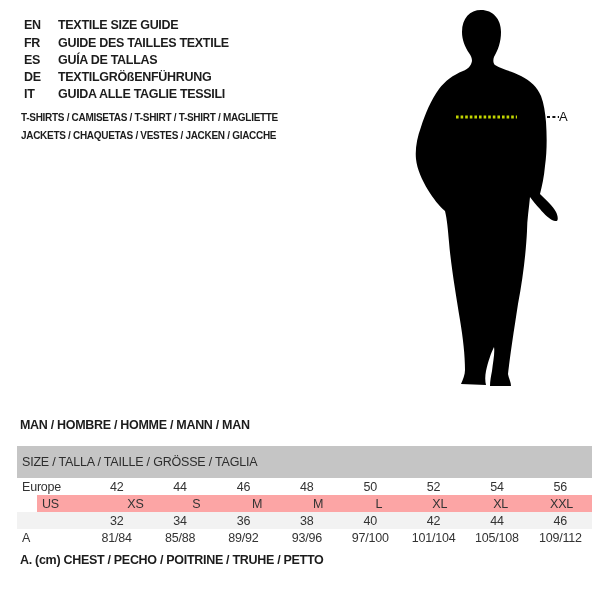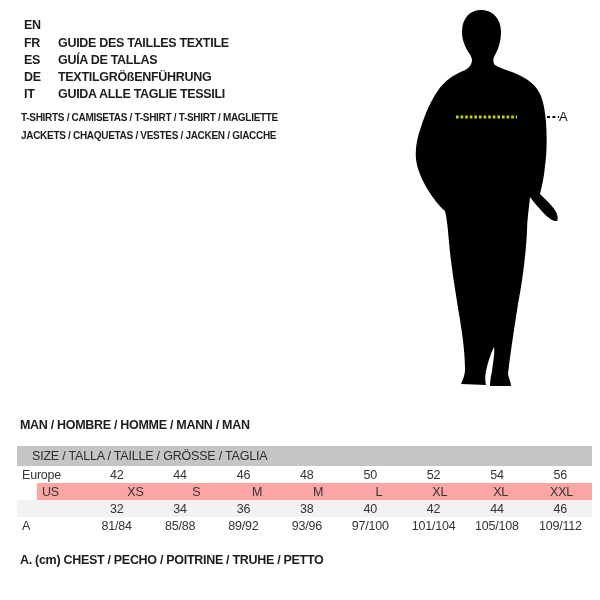--- a/index.html
+++ b/index.html
@@ -14,35 +14,36 @@
   .lang-code{width:34px;}
   
   .categories{position:absolute;left:21px;top:109px;font-weight:bold;font-size:10px;letter-spacing:-0.3px;line-height:18px;}
   
   .figure-svg{position:absolute;left:400px;top:0;width:200px;height:400px;}
   .measure-label{position:absolute;left:559px;top:109px;font-size:13px;line-height:16px;color:#111;}
   
   .man-heading{position:absolute;left:20px;top:418px;font-weight:bold;font-size:12.5px;letter-spacing:-0.3px;}
   
   .size-table{position:absolute;left:17px;top:446px;width:575px;font-size:12.5px;letter-spacing:-0.2px;color:#333;}
-  .t-header{height:20px;background:#c5c5c5;display:flex;align-items:center;padding-left:15px;color:#2d2d2d;}
+  .t-header{height:32px;background:#c5c5c5;display:flex;align-items:center;padding-left:5px;color:#2d2d2d;}
   .t-row{display:flex;height:17px;align-items:center;}
   .t-row.shade-a{background:#fca5a5;margin-left:20px;}
   .t-row.shade-b{background:#f2f2f2;}
   .t-label{width:63px;padding-left:5px;}
   .t-cell{flex:1;text-align:center;}
   
   .footnote{position:absolute;left:20px;top:553px;font-weight:bold;font-size:12.5px;letter-spacing:-0.3px;}
 </style>
 </head>
 <body>
 
 <div class="lang-list">
   <div class="lang-row">
     <span class="lang-code">EN</span>
+    <span>TEXTILE SIZE GUIDE</span>
   </div>
   <div class="lang-row">
     <span class="lang-code">FR</span>
     <span>GUIDE DES TAILLES TEXTILE</span>
   </div>
   <div class="lang-row">
     <span class="lang-code">ES</span>
     <span>GUÍA DE TALLAS</span>
   </div>
   <div class="lang-row">

